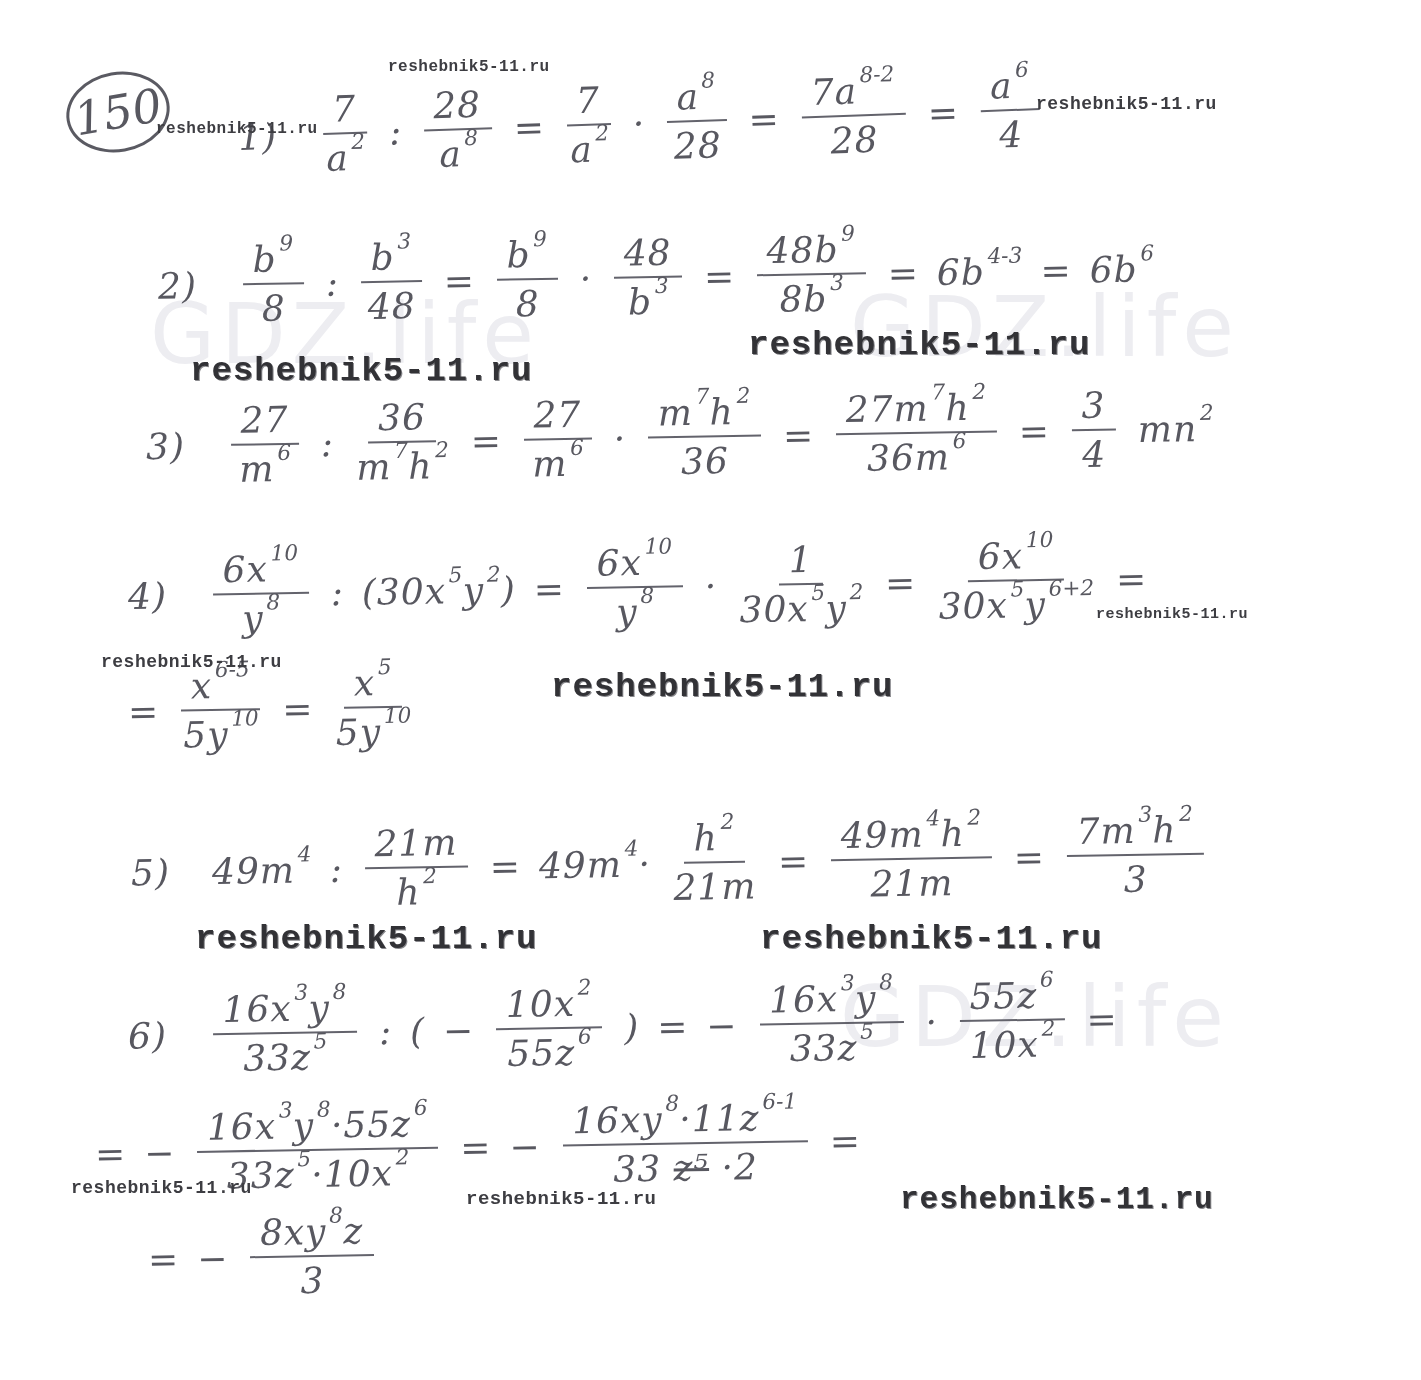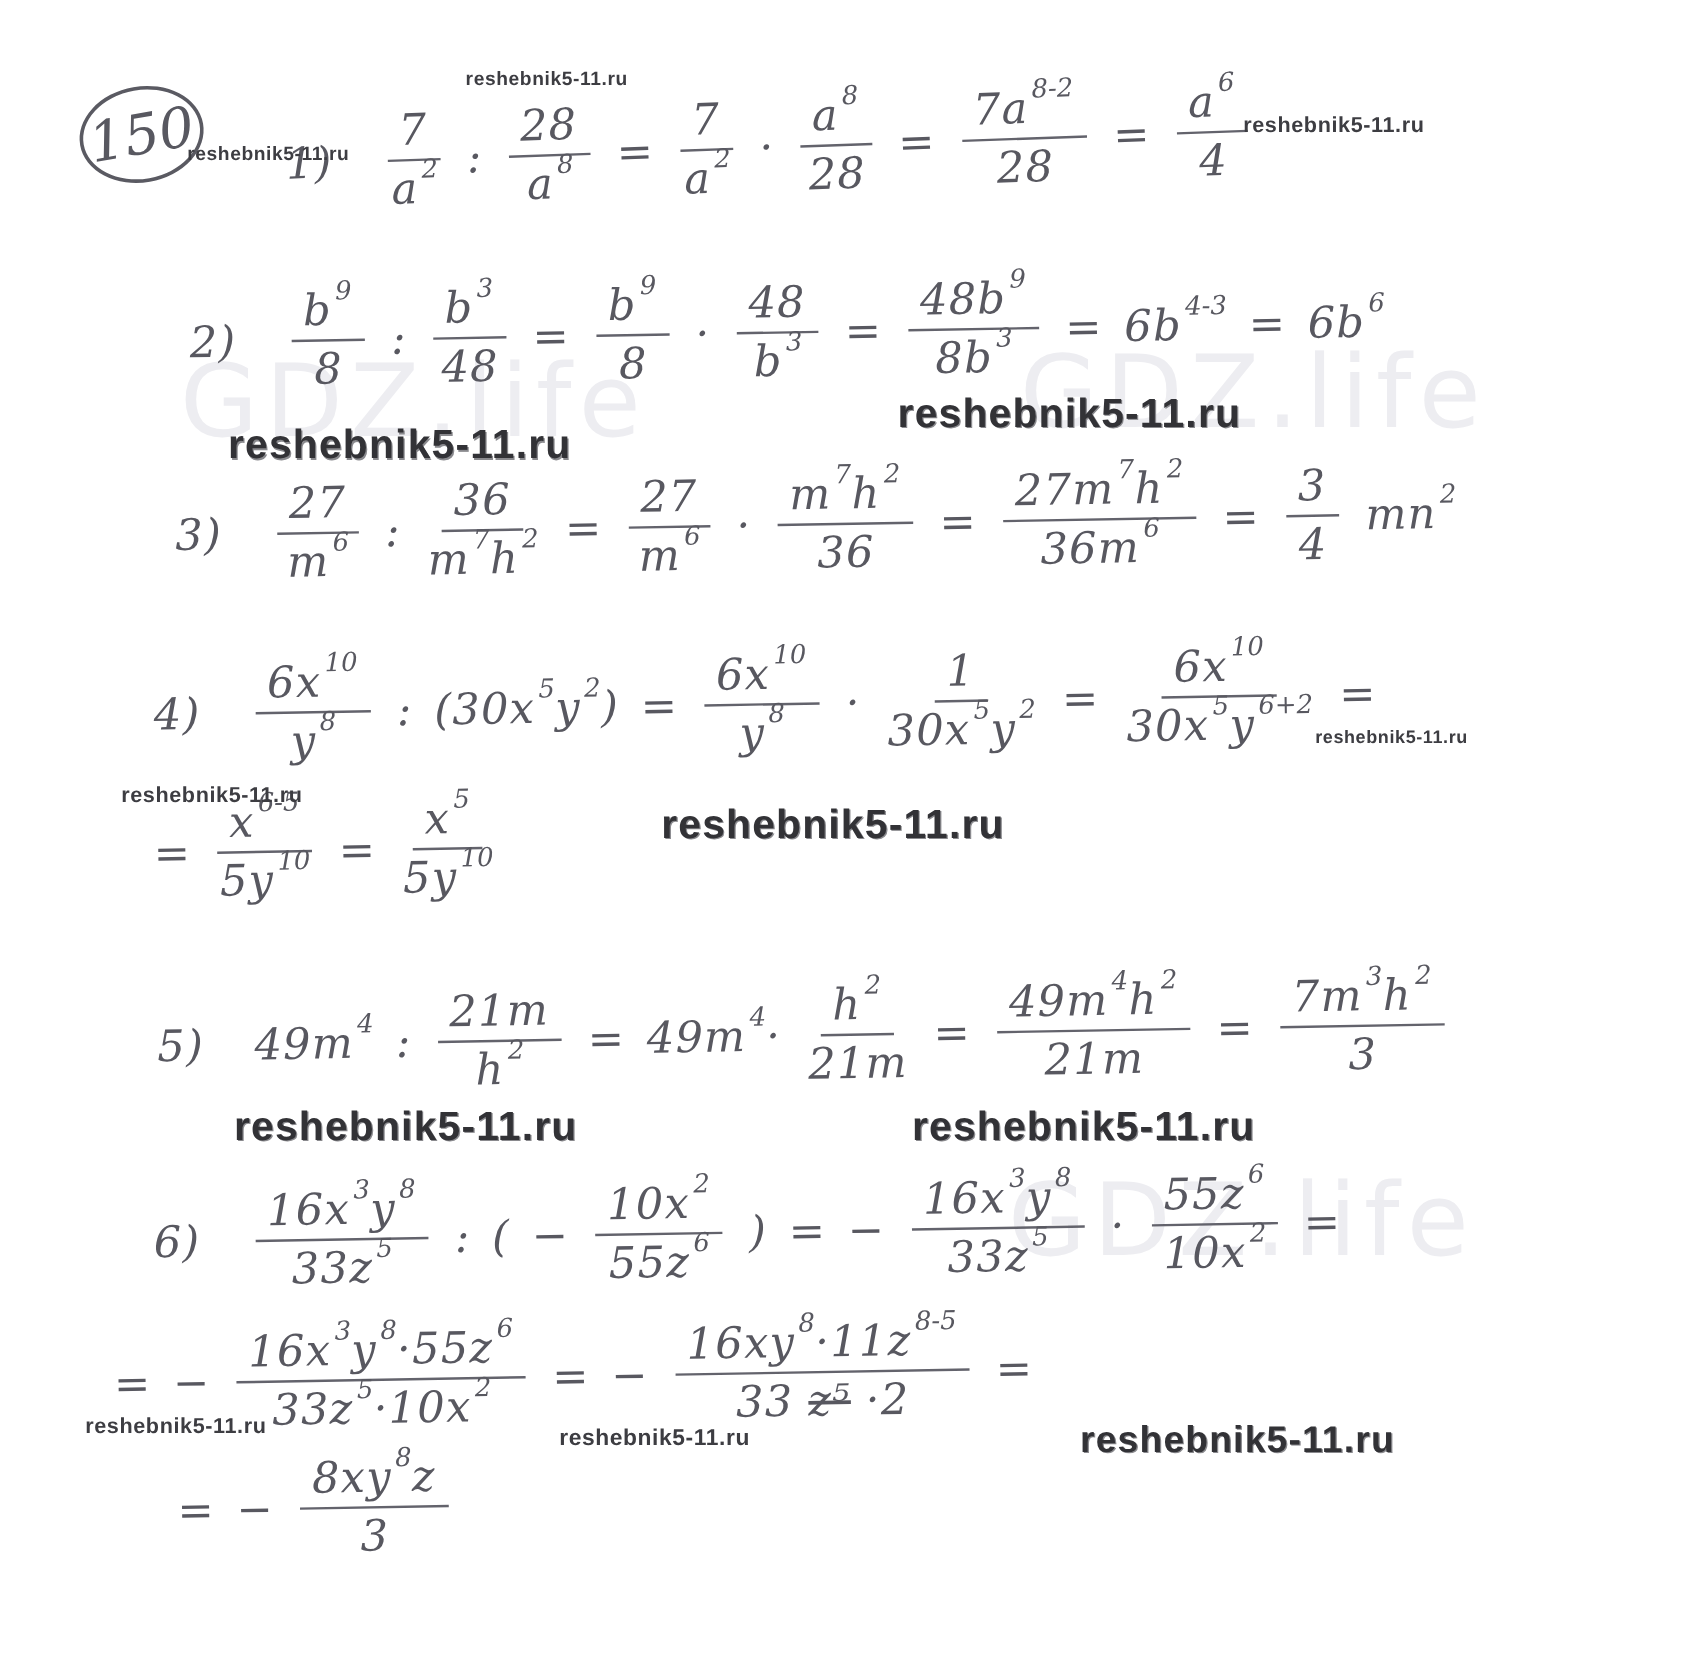--- a/index.html
+++ b/index.html
@@ -16,21 +16,21 @@
   .frac .den{padding-top:3px;text-align:center;}
   sup{font-size:0.60em;line-height:0;position:relative;top:-0.35em;margin-left:3px;letter-spacing:0;}
   .strike{text-decoration:line-through;text-decoration-thickness:3px;}
   .r1{transform:rotate(-2deg);}
   .r2{transform:rotate(-1deg);}
   
   .badge{position:absolute;left:66px;top:72px;width:98px;height:74px;border:3px solid #5a5a62;
          border-radius:50%;display:flex;align-items:center;justify-content:center;
          font-size:46px;font-style:italic;color:#585860;transform:rotate(-10deg);}
   
-  .wm{position:absolute;font-family:Liberation Sans, sans-serif;font-weight:bold;color:#3d3d42;
+  .wm{position:absolute;font-family:Liberation Mono, monospace;font-weight:bold;color:#3d3d42;
       white-space:nowrap;}
   .wm-sm{font-size:16px;letter-spacing:0.5px;}
   .wm-md{font-size:19px;letter-spacing:0.5px;}
   .wm-lg{font-size:34px;letter-spacing:1px;color:#323236;text-shadow:1px 1px 0 #8a8a8e;}
   .wm-bg{position:absolute;font-family:"DejaVu Sans",sans-serif;font-weight:normal;font-size:84px;
          letter-spacing:6px;color:#ededf1;white-space:nowrap;}
   .w1{left:388px;top:58px;}
   .w2{left:156px;top:120px;}
   .w3{left:1036px;top:94px;font-size:18px;}
   .w4{left:748px;top:326px;}
@@ -256,21 +256,21 @@
   <div class="math-line l6b r2">
       <span class="tok">=</span>
       <span class="tok">−</span>
       <span class="frac">
         <span class="num">16x<sup>3</sup>y<sup>8</sup>·55z<sup>6</sup></span>
         <span class="den">33z<sup>5</sup>·10x<sup>2</sup></span>
       </span>
       <span class="tok">=</span>
       <span class="tok">−</span>
       <span class="frac">
-        <span class="num">16xy<sup>8</sup>·11z<sup>8-5</sup></span>
+        <span class="num">16xy<sup>8</sup>·11z<sup>6-1</sup></span>
         <span class="den">33 <span class="strike">z⁵</span> ·2</span>
       </span>
       <span class="tok">=</span>
     </div>
   <div class="math-line l6c r2">
       <span class="tok">=</span>
       <span class="tok">−</span>
       <span class="frac">
         <span class="num">8xy<sup>8</sup>z</span>
         <span class="den">3</span>

